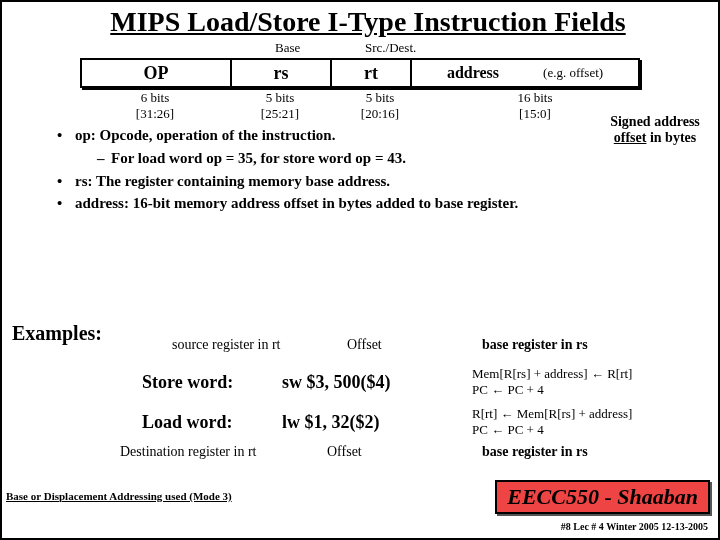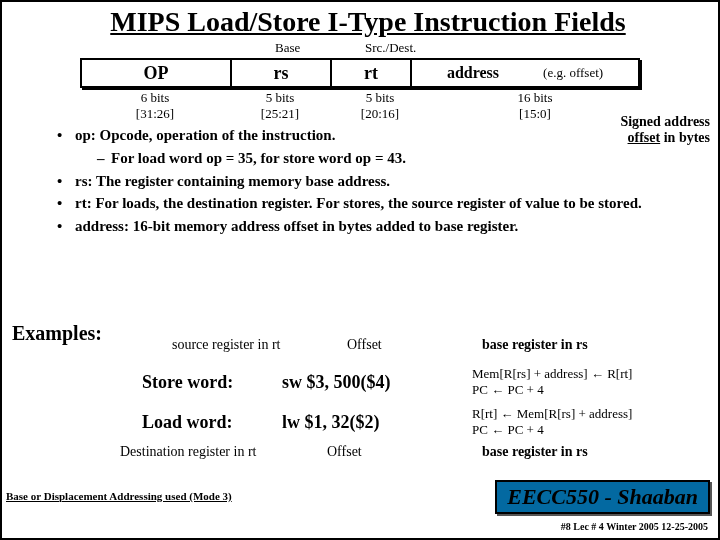--- a/index.html
+++ b/index.html
@@ -39,21 +39,21 @@
   .c-addr { flex: 1; font-size: 16px; gap: 20px; }
   .c-addr .eg { font-weight: normal; font-size: 13px; }
   .bits-row { display: flex; width: 560px; font-size: 13px; text-align: center; margin-top: 2px; }
   .bits-row div { display: flex; flex-direction: column; align-items: center; }
   .b-op { width: 150px; }
   .b-rs { width: 100px; }
   .b-rt { width: 100px; }
   .b-addr { flex: 1; }
   .signed-note {
     position: absolute; right: 8px; top: 112px; width: 110px;
-    font-weight: bold; font-size: 14px; text-align: right;
+    font-weight: bold; font-size: 14px; text-align: center;
   }
   .signed-note .ul { text-decoration: underline; }
   .bullets {
     margin: 4px 30px 0 55px;
     font-size: 15px; font-weight: bold; line-height: 1.25;
   }
   .bullets .bullet { position: relative; padding-left: 18px; margin-bottom: 4px; }
   .bullets .bullet::before { content: "•"; position: absolute; left: 0; }
   .bullets .sub { margin-left: 40px; position: relative; padding-left: 14px; margin-bottom: 4px; }
   .bullets .sub::before { content: "–"; position: absolute; left: 0; }
@@ -71,21 +71,21 @@
   .ex-botlabels .destreg { position: absolute; left: 118px; }
   .ex-botlabels .offset2 { position: absolute; left: 325px; }
   .ex-botlabels .basereg2 { position: absolute; left: 480px; font-weight: bold; }
   .footer-mode {
     position: absolute; left: 4px; bottom: 36px;
     font-size: 11px; font-weight: bold; text-decoration: underline;
   }
   .footer-course {
     position: absolute; right: 8px; bottom: 24px;
     border: 2px solid #000; box-shadow: 2px 2px 0 #555;
-    background: #0369a1; padding: 2px 10px;
+    background: #ef4444; padding: 2px 10px;
     font-size: 22px; font-weight: bold; font-style: italic;
   }
   .footer-meta {
     position: absolute; right: 10px; bottom: 6px;
     font-size: 10px; font-weight: bold;
   }
 </style>
 </head>
 <body>
 
@@ -127,21 +127,20 @@
 
 <div class="signed-note">
   <span>Signed address</span><br>
   <span class="ul">offset</span><span> in bytes</span>
 </div>
 
 <div class="bullets">
   <div class="bullet">op: Opcode, operation of the instruction.</div>
   <div class="sub">For load word op = 35,  for store word op = 43.</div>
   <div class="bullet">rs: The register containing memory base address.</div>
-  <div class="bullet">rt: For loads, the destination register. For stores, the source register of value to be stored.</div>
   <div class="bullet">address:  16-bit memory address offset in bytes added to base register.</div>
 </div>
 
 <div class="examples-label">Examples:</div>
 
 <div class="ex-toplabels">
   <span class="srcreg">source register in rt</span>
   <span class="offset">Offset</span>
   <span class="basereg">base register in rs</span>
 </div>
@@ -166,13 +165,13 @@
 </div>
 
 <div class="ex-botlabels">
   <span class="destreg">Destination register in rt</span>
   <span class="offset2">Offset</span>
   <span class="basereg2">base register in rs</span>
 </div>
 
 <div class="footer-mode">Base or Displacement Addressing used (Mode 3)</div>
 <div class="footer-course">EECC550 - Shaaban</div>
-<div class="footer-meta">#8   Lec # 4   Winter 2005   12-25-2005</div>
+<div class="footer-meta">#8   Lec # 4   Winter 2005   12-13-2005</div>
 
 </body></html>

